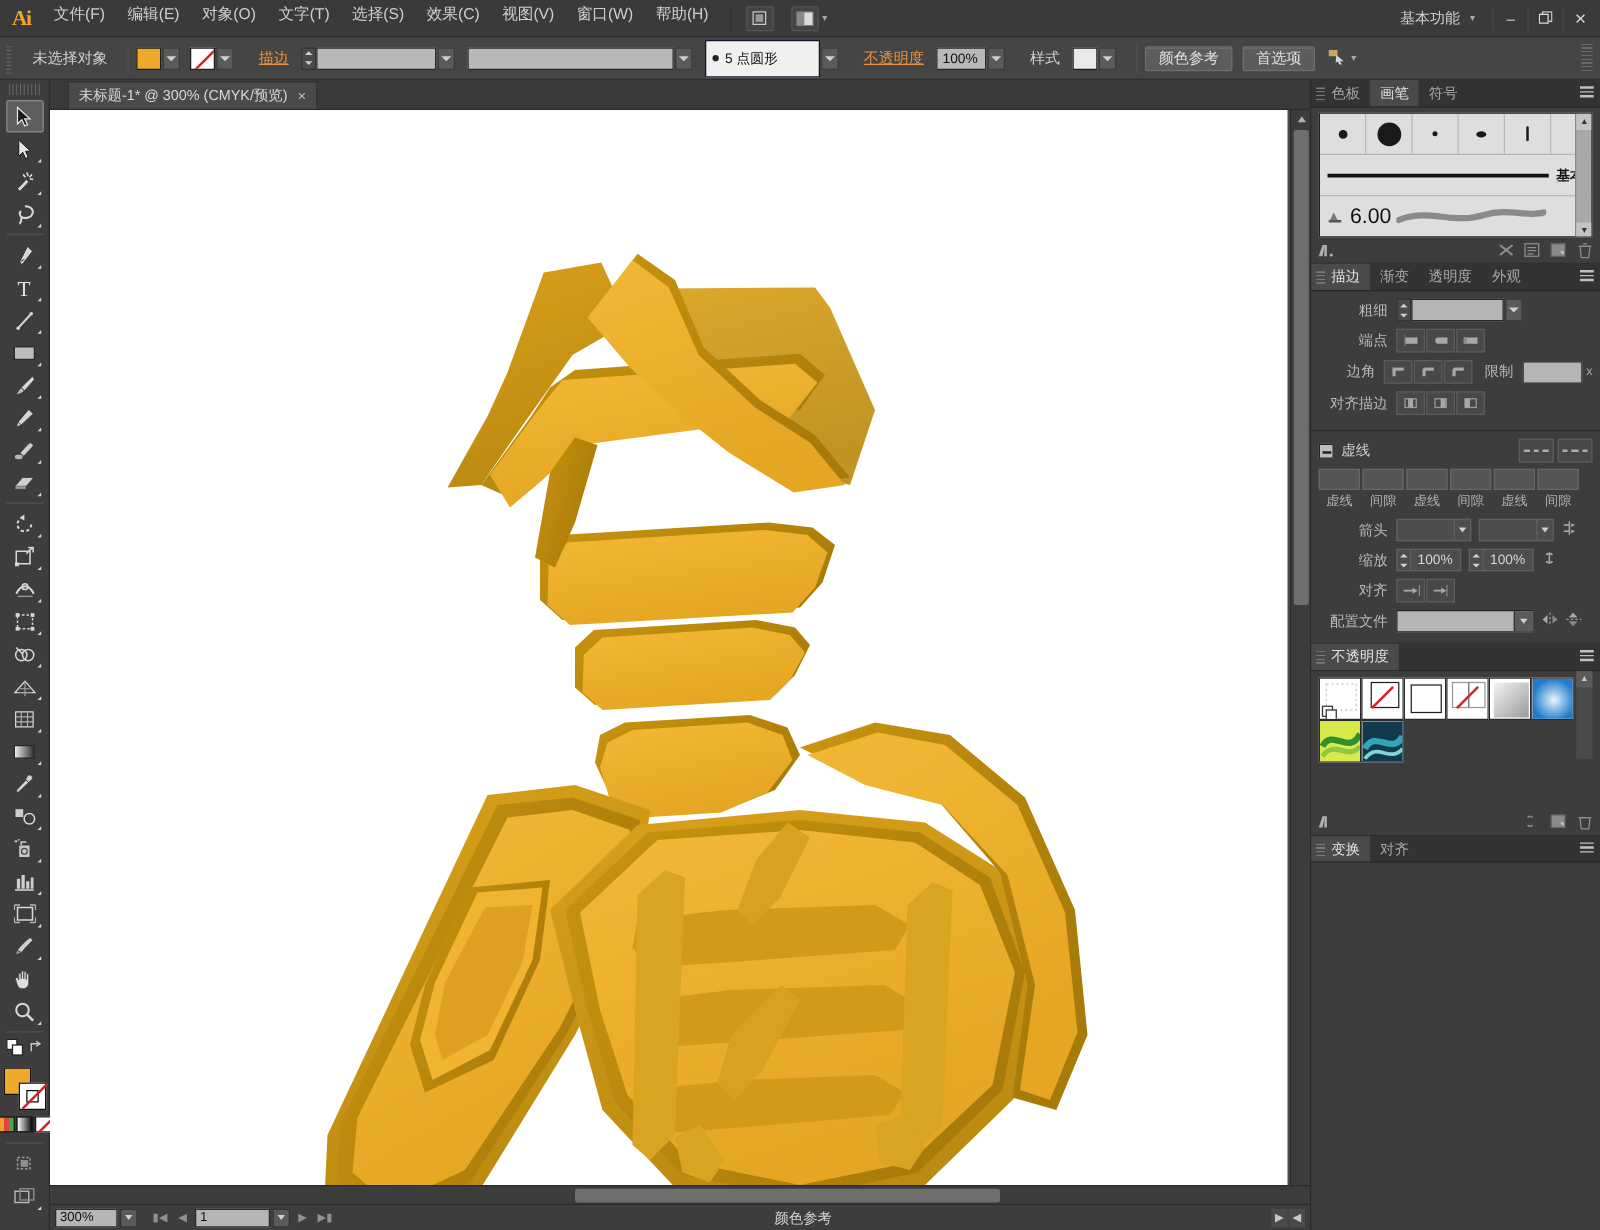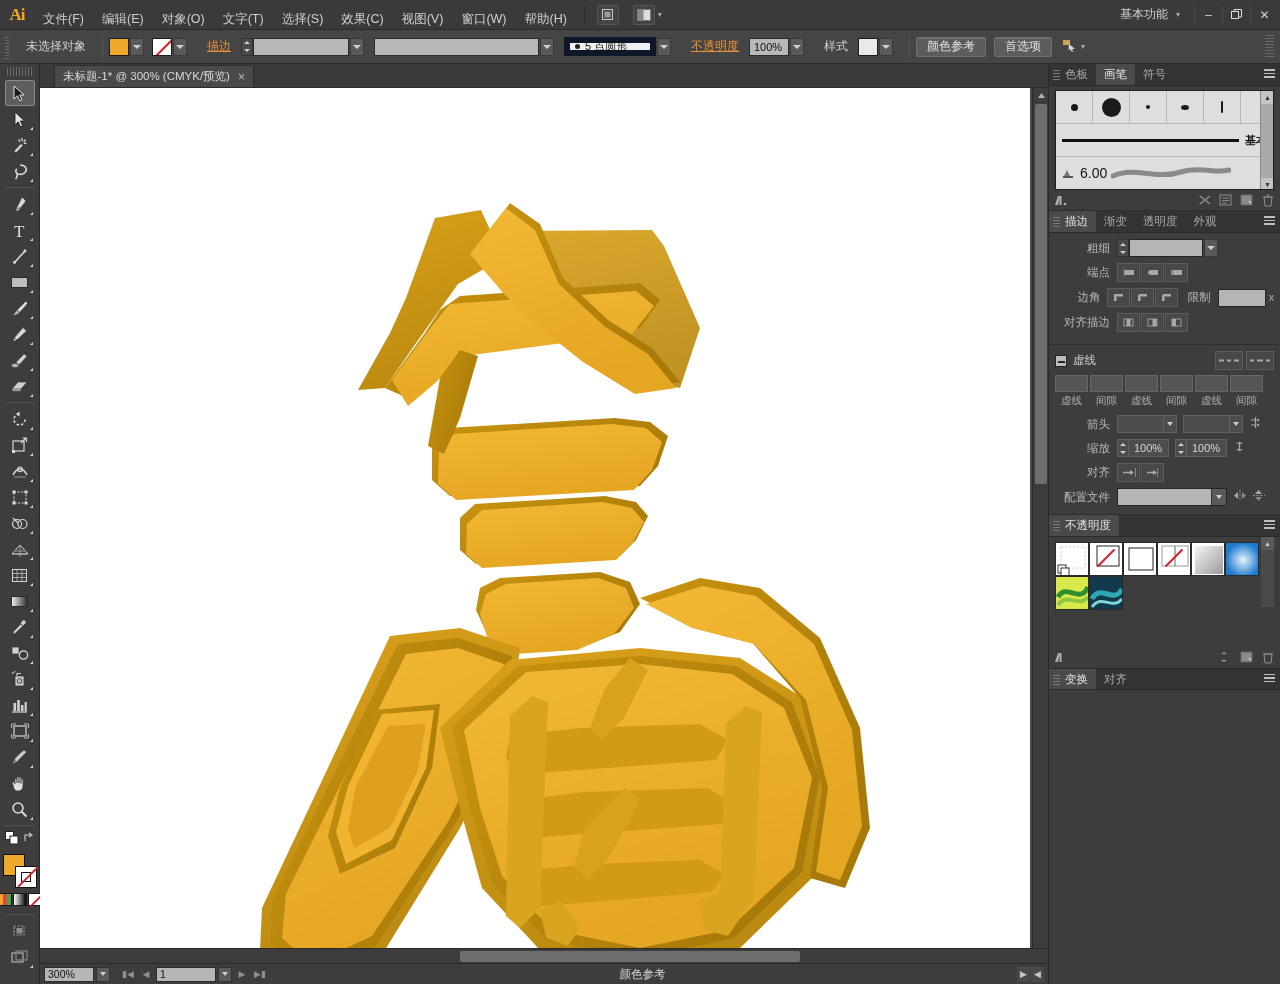--- a/index.html
+++ b/index.html
@@ -21,21 +21,21 @@
     background: #3a3a3a;
     border-bottom: 1px solid #2a2a2a;
     display: flex; align-items: center;
   }
   .ai-logo {
     width: 34px; height: 30px; display: flex; align-items: center; justify-content: center;
     font-weight: bold; font-size: 17px; color: #f5a623;
     font-family: "Liberation Serif", serif;
     letter-spacing: -1px;
   }
-  .menu-items { display: flex; align-items: flex-start; height: 22px; }
+  .menu-items { display: flex; align-items: flex-end; height: 22px; }
   .menu-item {
     padding: 0 9px; height: 30px; line-height: 30px;
     font-size: 12.5px; color: #cfcfcf; cursor: default; white-space: nowrap;
   }
   .menu-sep { width: 1px; height: 18px; background: #2e2e2e; margin: 0 8px; }
   .mb-icon {
     width: 22px; height: 20px; display: inline-flex; align-items: center; justify-content: center;
     border: 1px solid #555; background: #444; margin-left: 4px; border-radius: 2px;
   }
   .mb-icon svg { display: block; }
@@ -90,21 +90,21 @@
   .spinner .up { border-bottom: 3px solid #cfcfcf; }
   .spinner .dn { border-top: 3px solid #cfcfcf; }
   .field {
     height: 18px; background: #b8b8b8; border: 1px solid #2b2b2b;
     font-size: 11px; color: #111; display: flex; align-items: center; padding: 0 4px;
   }
   .field.wide { width: 96px; }
   .field.wider { width: 165px; }
   .field.num { width: 40px; justify-content: flex-start; }
   .brush-field {
-    width: 92px; height: 19px; background: #f0f0f0; border: 6px solid #0f172a;
+    width: 92px; height: 30px; background: #f0f0f0; border: 1px solid #0f172a;
     display: flex; align-items: center; gap: 5px; padding: 0 5px; font-size: 11px; color: #111;
   }
   .brush-dot { width: 5px; height: 5px; border-radius: 50%; background: #222; }
   .cb-btn {
     height: 20px; padding: 0 10px; background: #5c5c5c;
     border: 1px solid #6e6e6e; border-radius: 2px;
     font-size: 12px; color: #e0e0e0; display: flex; align-items: center;
     box-shadow: inset 0 1px 0 #707070;
   }
   .cb-right { margin-left: auto; padding-right: 6px; display:flex; align-items:center; }
@@ -859,21 +859,21 @@
           </div>
           <div class="brush-row2">
             <div class="brush-line"></div>
             <div class="brush-label">基本</div>
           </div>
           <div class="brush-row3">
             <svg width="14" height="14" viewBox="0 0 14 14">
                 <path d="M2 10 L5 4 L8 10 Z" fill="#777"></path>
                 <rect x="1" y="10" width="10" height="2" fill="#555"></rect>
               </svg>
-            <span style="font-size:14px;color:#111">6.00</span>
+            <span style="font-size:17px;color:#111">6.00</span>
             <svg width="120" height="18" viewBox="0 0 120 18">
               <path d="M2 12 C25 2 45 16 70 8 C90 2 105 10 118 6" fill="none" stroke="#8a8a8a" stroke-width="5" stroke-linecap="round"></path>
             </svg>
           </div>
           <div class="brush-scroll">
             <div class="bs-arrow">▲</div>
             <div style="position:absolute;bottom:0;width:13px" class="bs-arrow">▼</div>
           </div>
         </div>
       </div>

